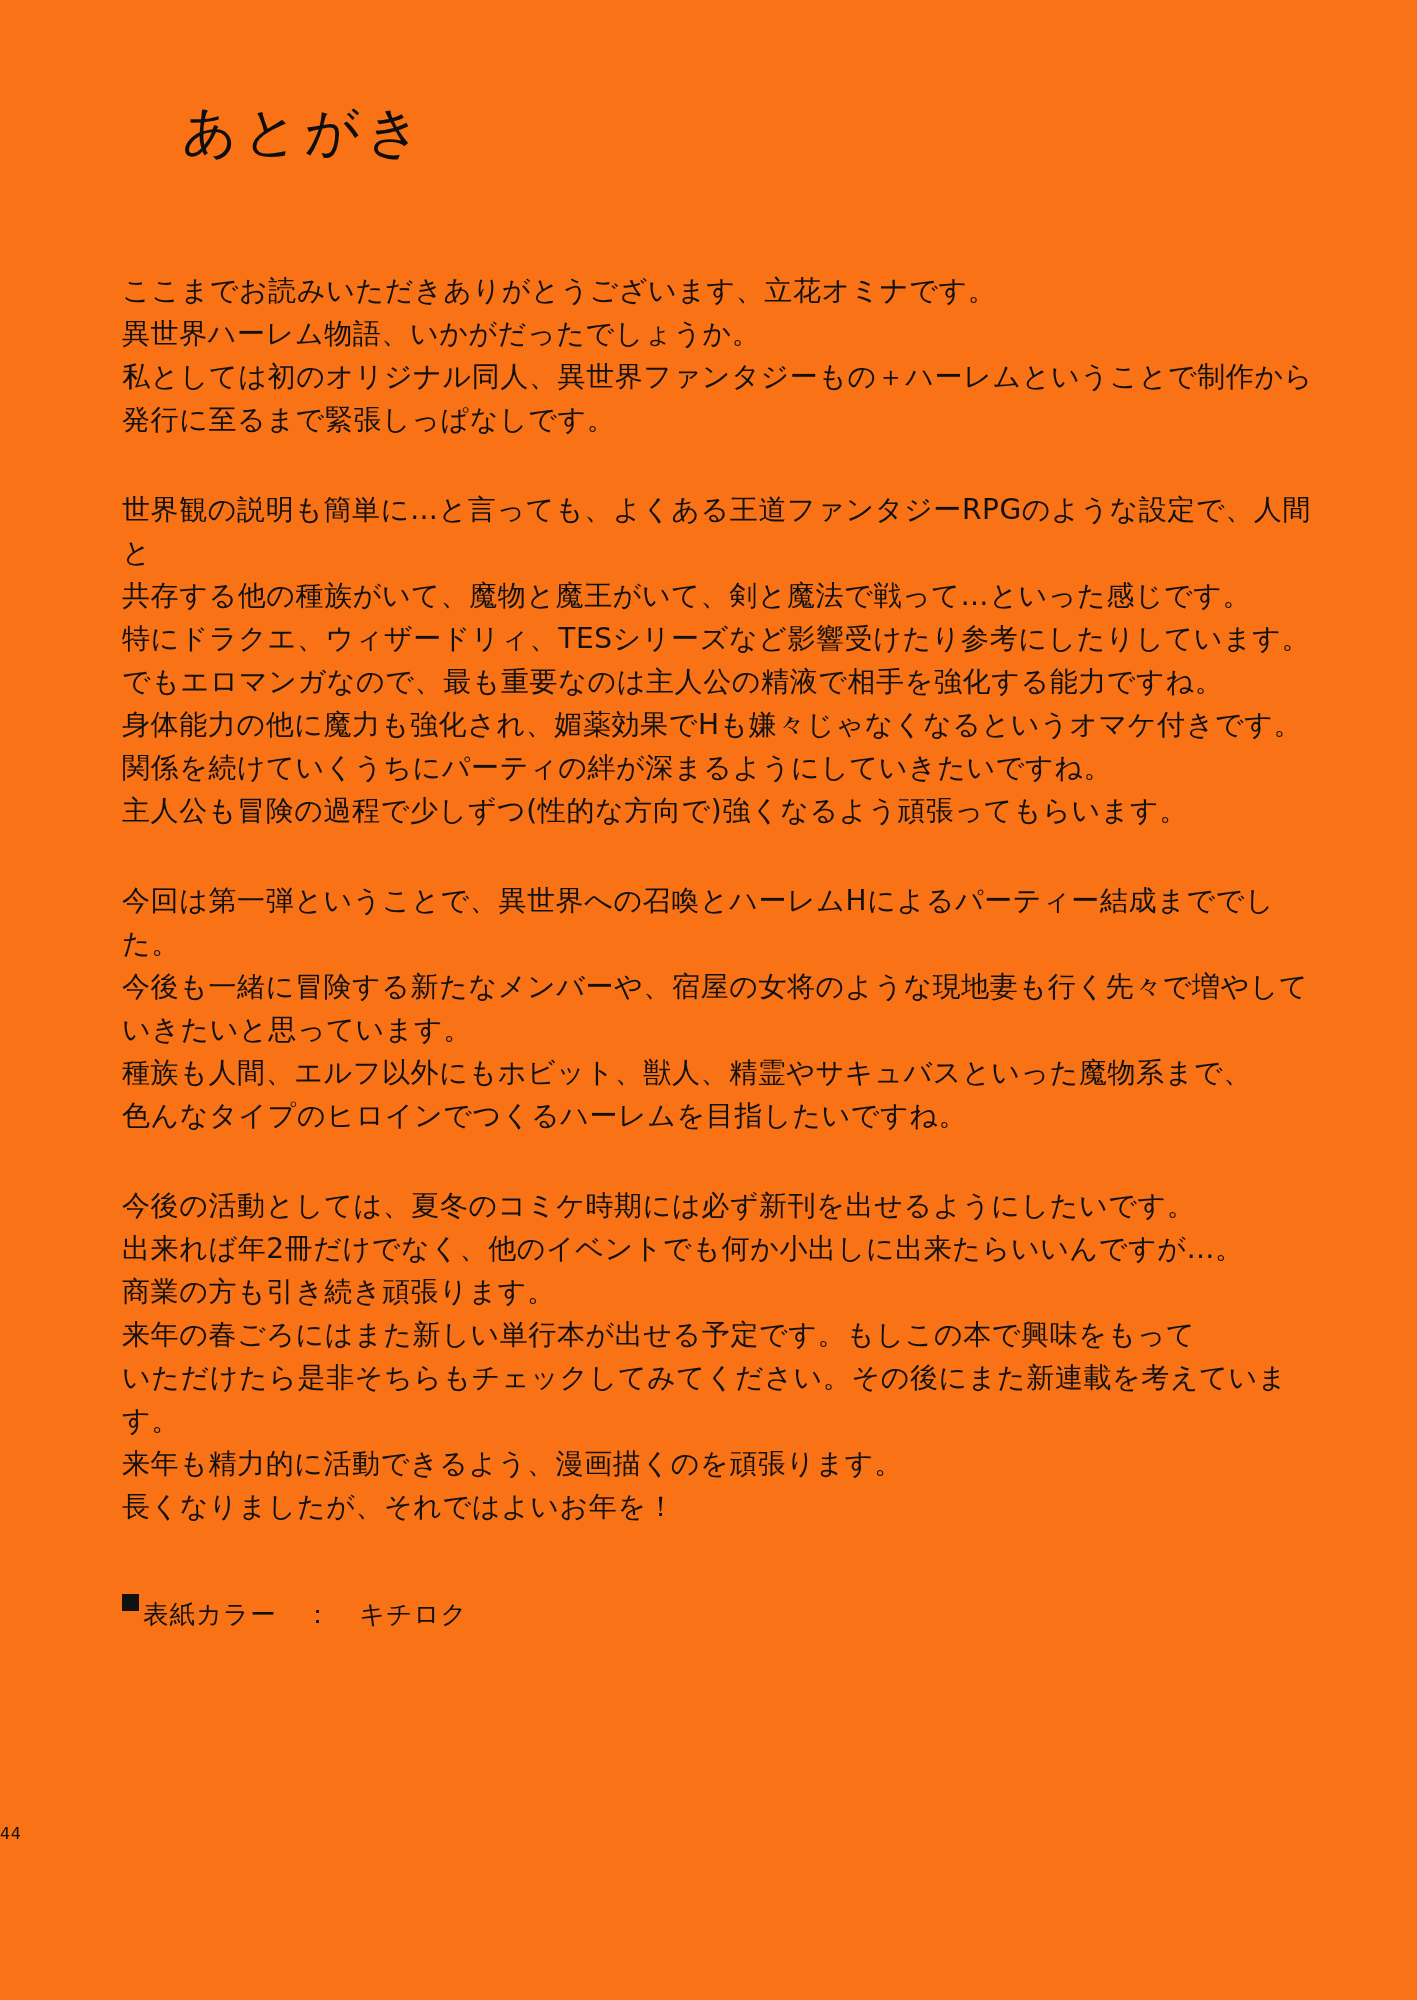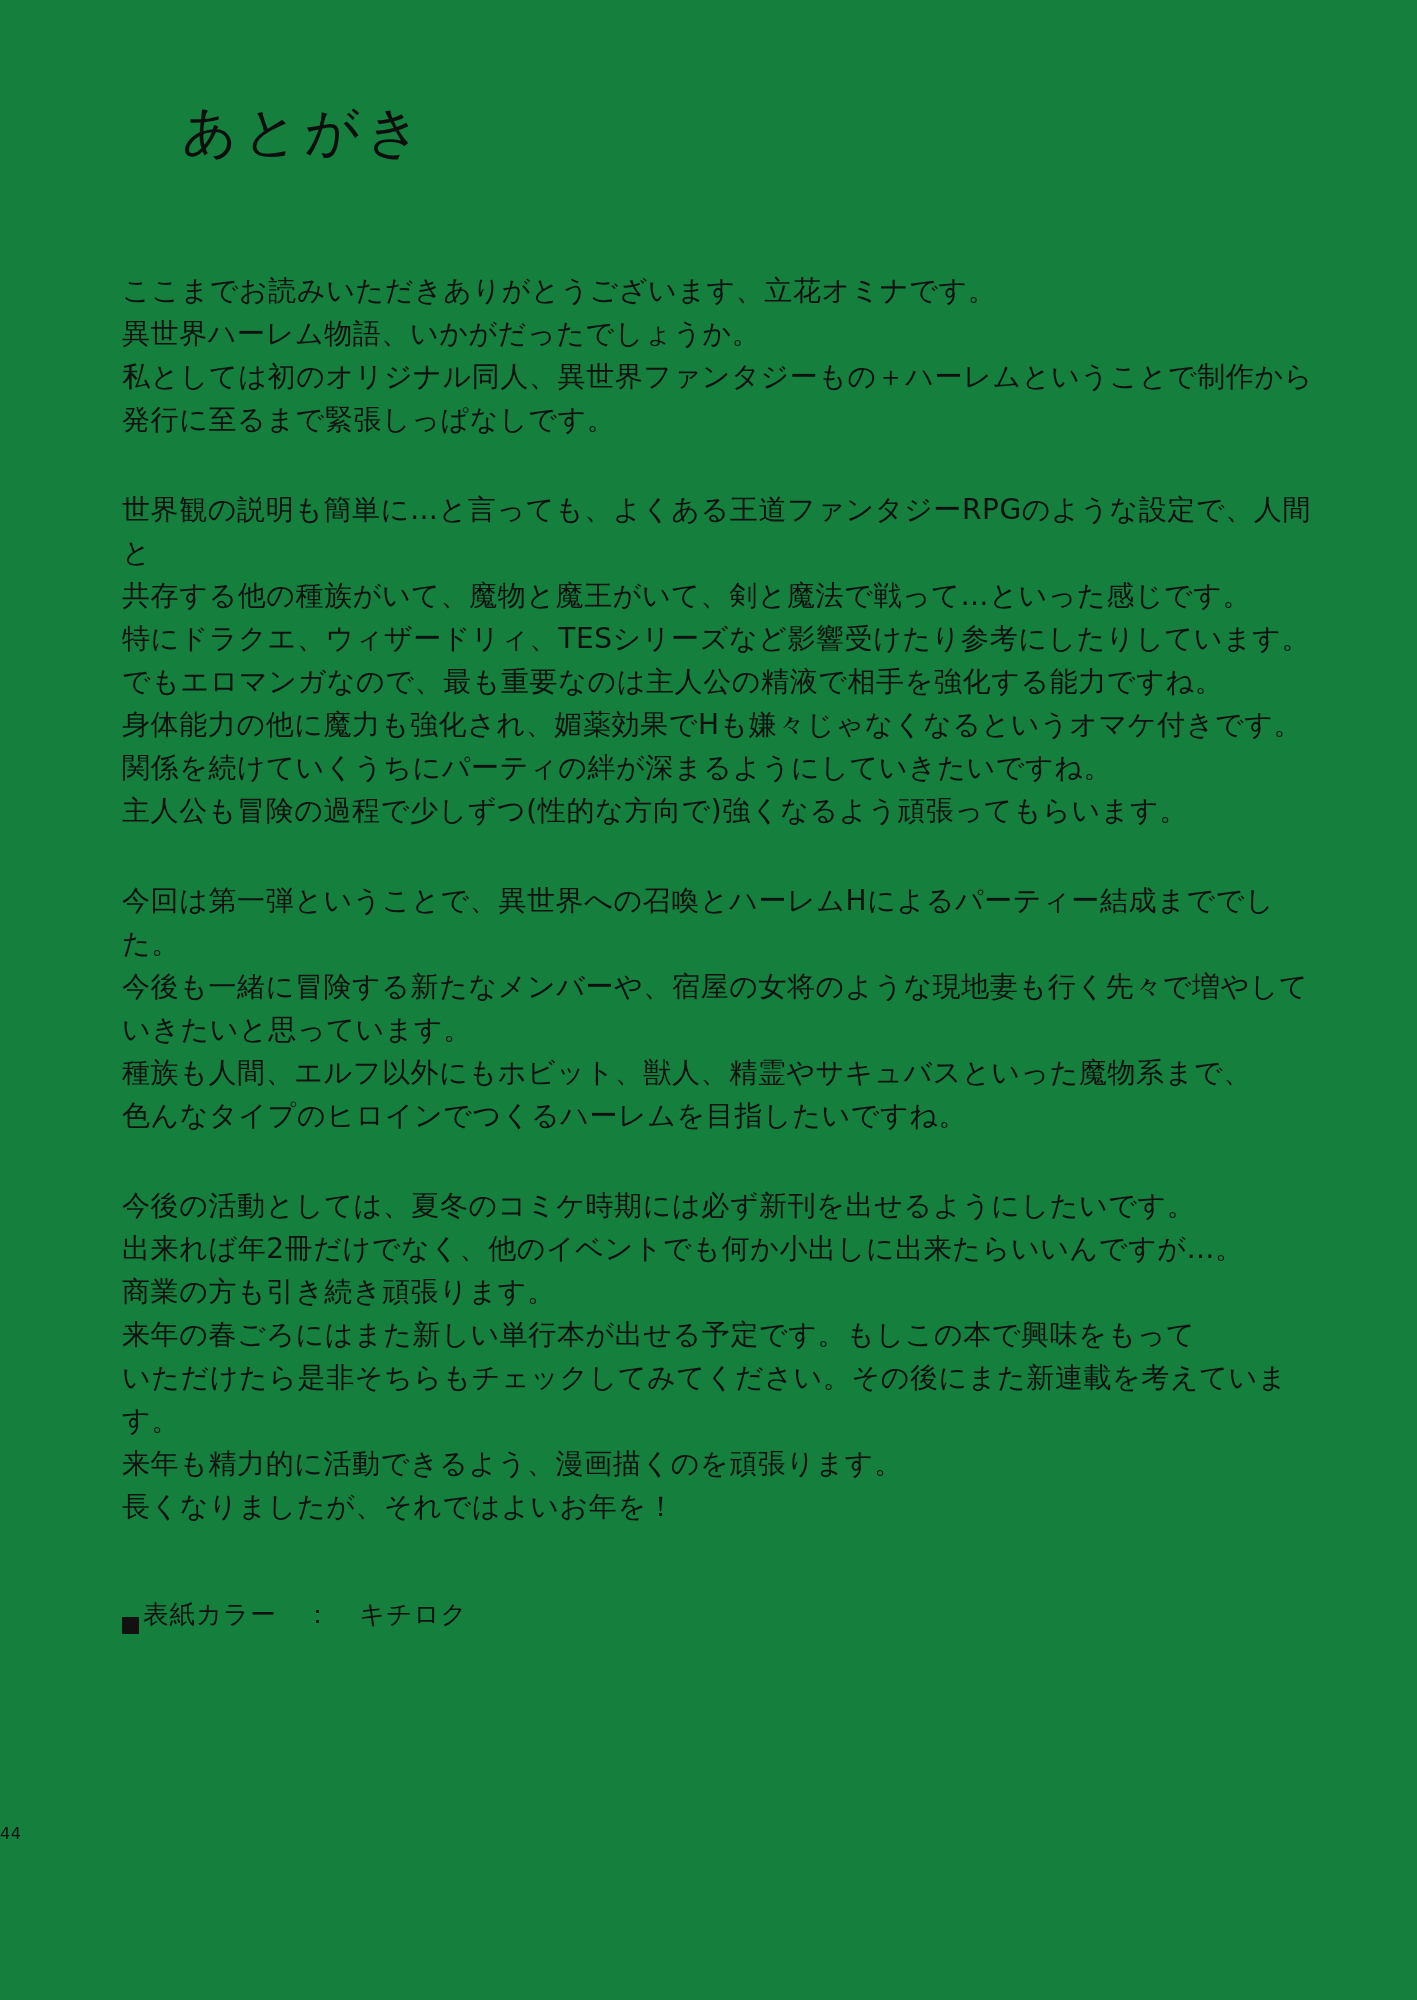--- a/index.html
+++ b/index.html
@@ -7,21 +7,21 @@
     padding: 0;
     background: #ffffff;
   }
   body {
     font-family: "DejaVu Sans", "Liberation Sans", sans-serif;
   }
   .page {
     position: relative;
     width: 1417px;
     height: 2000px;
-    background: #15803d;
+    background: #f97316;
     overflow: hidden;
   }
   .page-number {
     position: absolute;
     left: 0px;
     top: 1824px;
     width: 30px;
     text-align: left;
     font-size: 16px;
     color: #111111;
@@ -59,21 +59,21 @@
   }
   .credit {
     position: absolute;
     left: 122px;
     top: 1594px;
     font-size: 25.5px;
     line-height: 40px;
     color: #111111;
     letter-spacing: 1px;
     display: flex;
-    align-items: flex-end;
+    align-items: flex-start;
   }
   .credit .sq {
     display: inline-block;
     width: 17px;
     height: 17px;
     background: #111111;
     margin-right: 4px;
   }
   .credit .label { margin-right: 28px; }
   .credit .colon { margin-right: 28px; }

